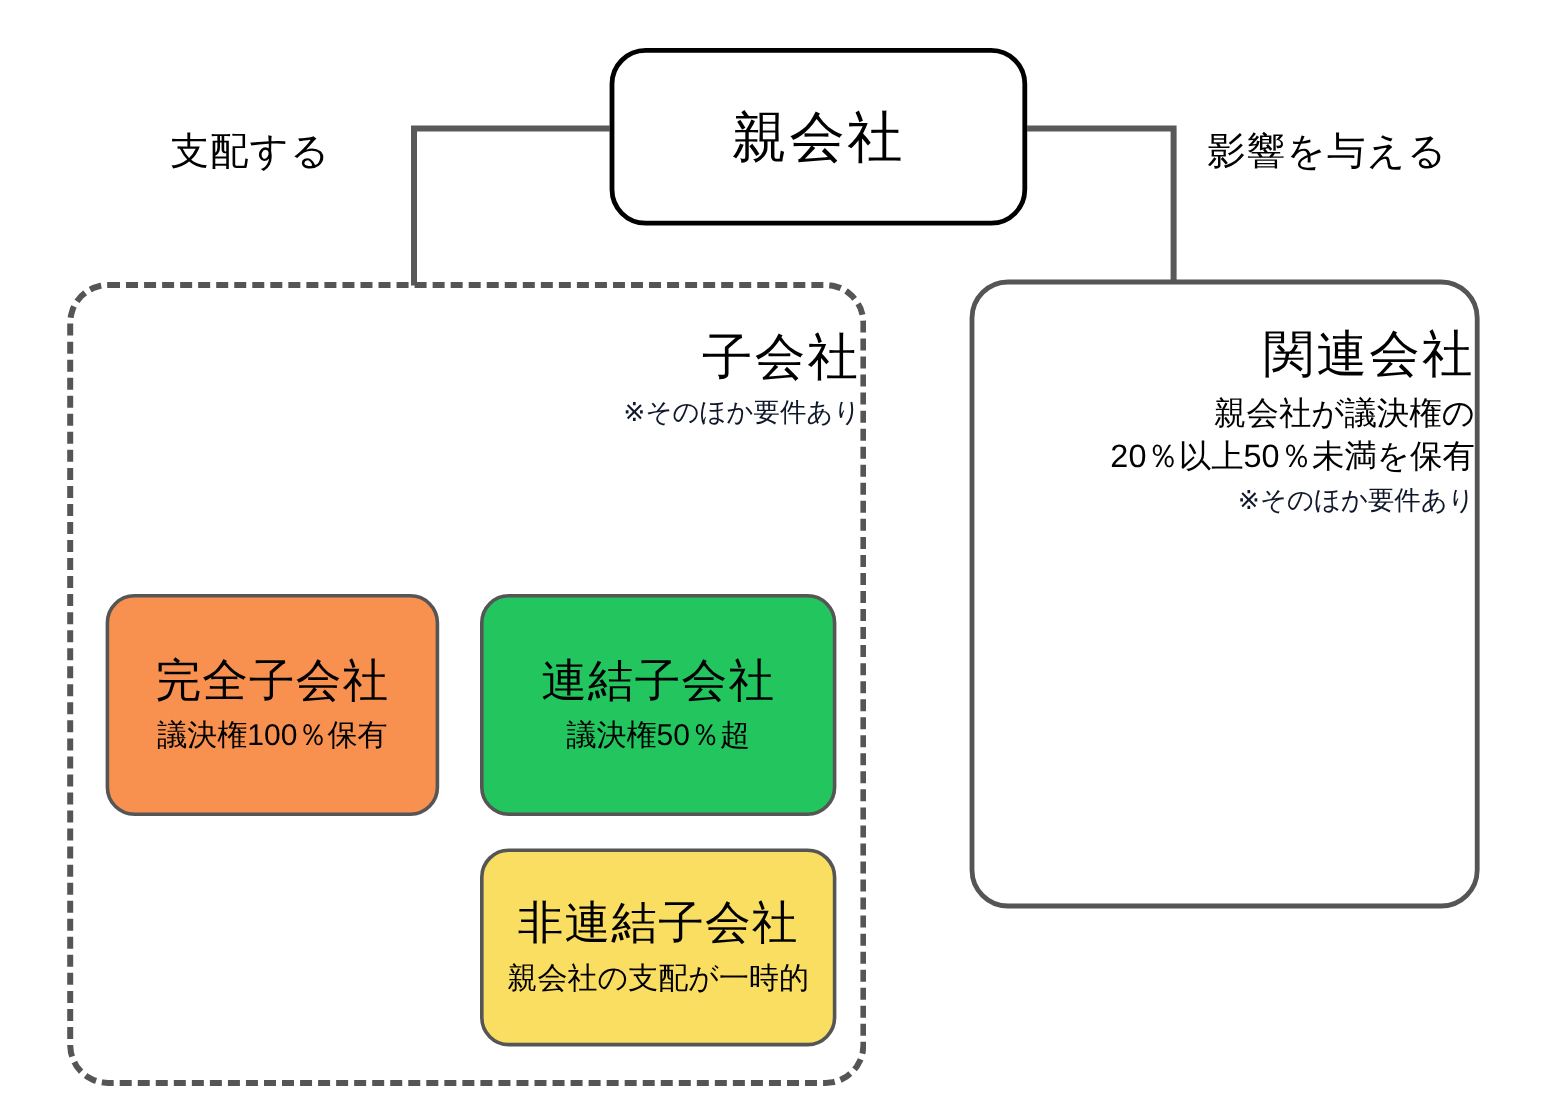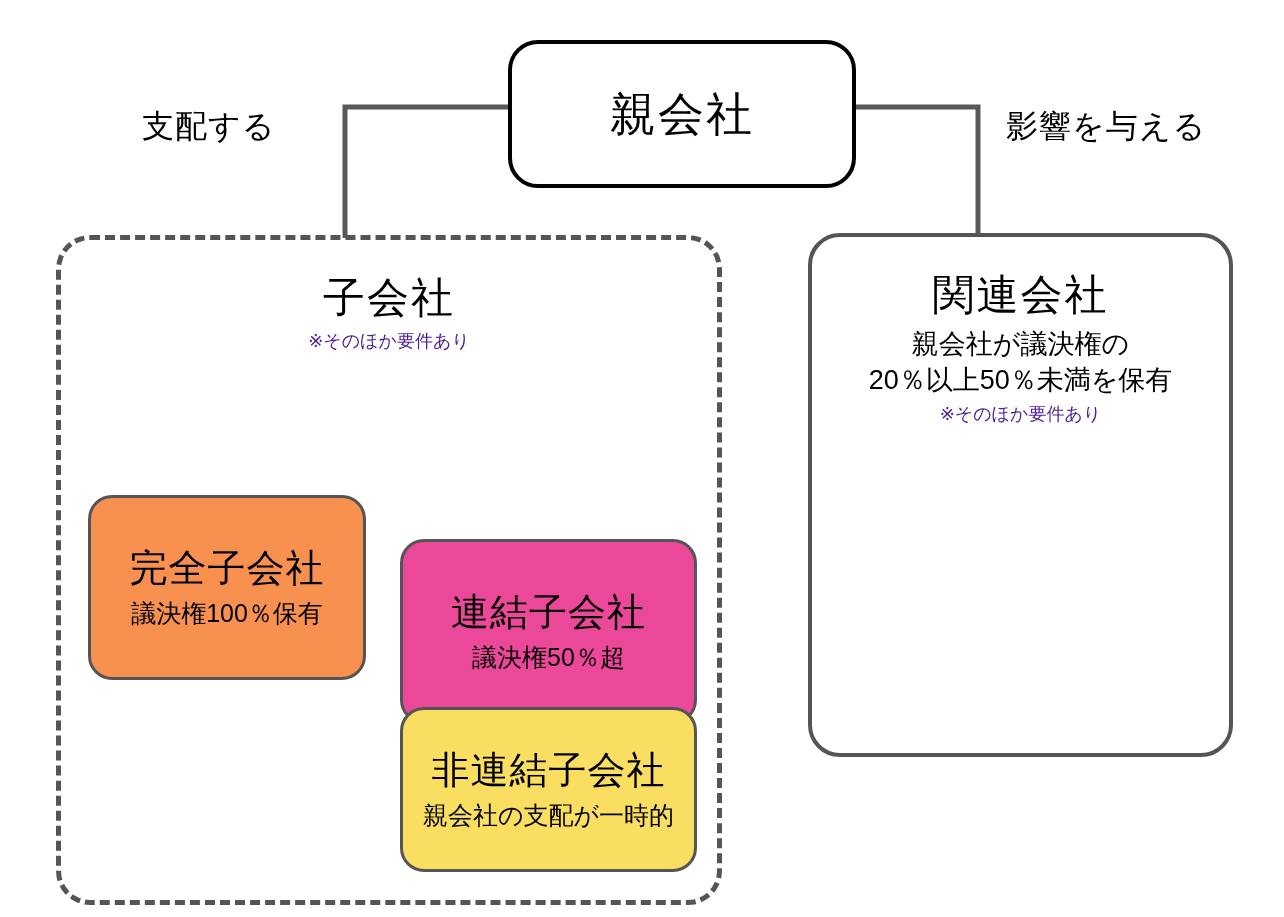--- a/index.html
+++ b/index.html
@@ -90,44 +90,44 @@
     box-sizing: border-box;
     border: 4px solid #555555;
     border-radius: 32px;
     background: transparent;
   }
 
   .group-header {
     position: absolute;
     left: 0;
     right: 0;
-    text-align: center;
+    text-align: right;
   }
   .subsidiary-group .group-header { top: 34px; }
   .affiliate-group  .group-header { top: 34px; }
 
   .group-title {
     font-size: 42px;
     letter-spacing: 2px;
     line-height: 1.15;
     color: #000000;
     margin: 0 0 8px 0;
   }
   .group-desc {
     font-size: 27px;
     letter-spacing: 0px;
     line-height: 1.32;
     color: #000000;
     margin: 0;
   }
   .group-note {
-    font-size: 18px;
+    font-size: 22px;
     letter-spacing: 0px;
     line-height: 1.3;
-    color: #4c1d95;
+    color: #0f172a;
     margin: 4px 0 0 0;
   }
 
   
   .card {
     position: absolute;
     box-sizing: border-box;
     border: 3px solid #555555;
     border-radius: 24px;
     display: flex;
@@ -184,21 +184,21 @@
       <p class="group-title">子会社</p>
       <p class="group-note">※そのほか要件あり</p>
     </div>
   </div>
 
   <div class="card wholly" style="background-color: rgb(248, 145, 80); border-color: rgb(85, 85, 85);">
     <p class="card-title">完全子会社</p>
     <p class="card-sub">議決権100％保有</p>
   </div>
 
-  <div class="card consolidated" style="background-color: #ec4899; border-color: rgb(85, 85, 85); margin-top: 44px;">
+  <div class="card consolidated" style="background-color: #22c55e; border-color: rgb(85, 85, 85);">
     <p class="card-title">連結子会社</p>
     <p class="card-sub">議決権50％超</p>
   </div>
 
   <div class="card nonconsolidated" style="background-color: rgb(249, 222, 98); border-color: rgb(85, 85, 85);">
     <p class="card-title">非連結子会社</p>
     <p class="card-sub">親会社の支配が一時的</p>
   </div>
 
   <div class="affiliate-group" style="border-color: rgb(85, 85, 85);">

